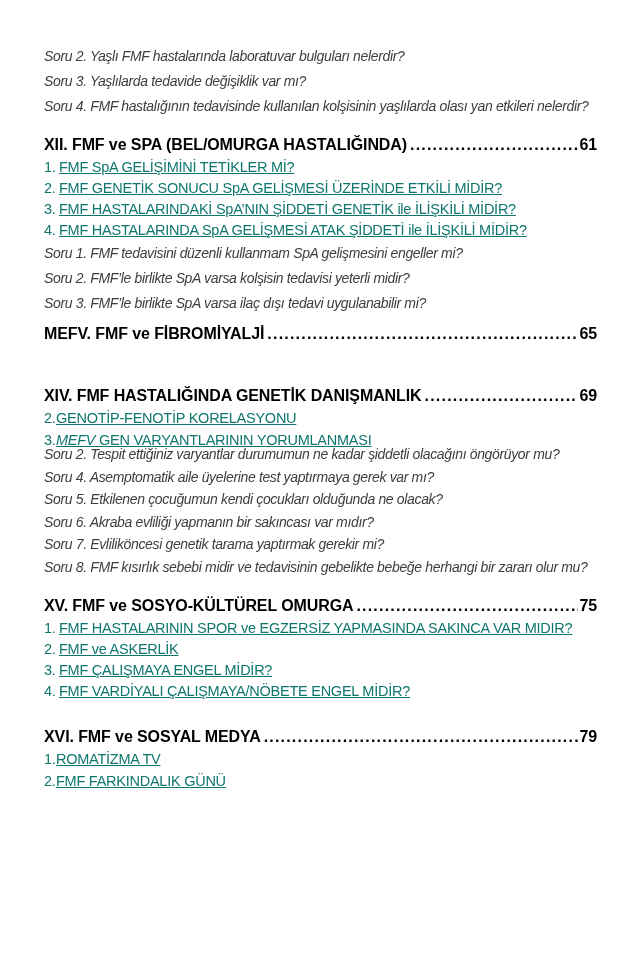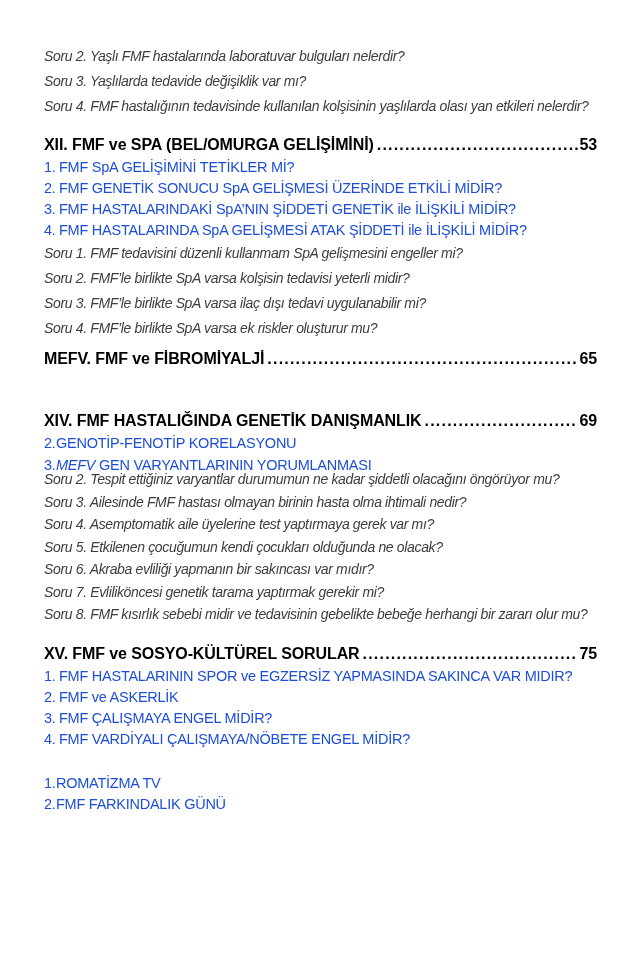--- a/index.html
+++ b/index.html
@@ -45,21 +45,22 @@
     letter-spacing:1.2px;
     font-weight:bold;
   }
   .pg{flex:0 0 auto;}
   
   .item{
     font-size:14.5px;
     line-height:21px;
     letter-spacing:-0.25px;
     white-space:nowrap;
-    color:#1d4ed8;
+    color:#0f766e;
+    text-decoration:underline;
   }
   .item .num{display:inline-block;}
   .wide .num{width:15px;}
   .narrow .num{width:12px;}
   .it{font-style:italic;}
   
   .s12{margin-top:14px;}
   .s12 .qs{}
   .s13{margin-top:6px;}
   .s14{margin-top:38px;}
@@ -76,33 +77,32 @@
 <div class="page">
 
   <div>
     <div class="q">Soru 2. Yaşlı FMF hastalarında laboratuvar bulguları nelerdir?</div>
     <div class="q">Soru 3. Yaşlılarda tedavide değişiklik var mı?</div>
     <div class="q">Soru 4. FMF hastalığının tedavisinde kullanılan kolşisinin yaşlılarda olası yan etkileri nelerdir?</div>
   </div>
 
   <section class="s12">
     <div class="h">
-      <span class="ht">XII. FMF ve SPA (BEL/OMURGA GELİŞİMİNİ) </span>
+      <span class="ht">XII. FMF ve SPA (BEL/OMURGA HASTALIĞINDA) </span>
       <span class="leader"></span>
-      <span class="pg">53</span>
+      <span class="pg">61</span>
     </div>
     <div class="item wide"><span class="num">1.</span><span>FMF SpA GELİŞİMİNİ TETİKLER Mİ?</span></div>
     <div class="item wide"><span class="num">2.</span><span>FMF GENETİK SONUCU SpA GELİŞMESİ ÜZERİNDE ETKİLİ MİDİR?</span></div>
     <div class="item wide"><span class="num">3.</span><span>FMF HASTALARINDAKİ SpA’NIN ŞİDDETİ GENETİK ile İLİŞKİLİ MİDİR?</span></div>
     <div class="item wide"><span class="num">4.</span><span>FMF HASTALARINDA SpA GELİŞMESİ ATAK ŞİDDETİ ile İLİŞKİLİ MİDİR?</span></div>
     <div class="qs">
       <div class="q">Soru 1. FMF tedavisini düzenli kullanmam SpA gelişmesini engeller mi?</div>
       <div class="q">Soru 2. FMF’le birlikte SpA varsa kolşisin tedavisi yeterli midir?</div>
       <div class="q">Soru 3. FMF’le birlikte SpA varsa ilaç dışı tedavi uygulanabilir mi?</div>
-      <div class="q">Soru 4. FMF’le birlikte SpA varsa ek riskler oluşturur mu?</div>
     </div>
   </section>
 
   <section class="s13">
     <div class="h">
       <span class="ht">MEFV. FMF ve FİBROMİYALJİ </span>
       <span class="leader"></span>
       <span class="pg">65</span>
     </div>
   </section>
@@ -110,39 +110,43 @@
   <section class="s14">
     <div class="h">
       <span class="ht">XIV. FMF HASTALIĞINDA GENETİK DANIŞMANLIK</span>
       <span class="leader"></span>
       <span class="pg">69</span>
     </div>
     <div class="item narrow"><span class="num">2.</span><span class="it"></span><span>GENOTİP-FENOTİP KORELASYONU</span></div>
     <div class="item narrow"><span class="num">3.</span><span class="it">MEFV</span><span> GEN VARYANTLARININ YORUMLANMASI</span></div>
     <div class="qs">
       <div class="q">Soru 2. Tespit ettiğiniz varyantlar durumumun ne kadar şiddetli olacağını öngörüyor mu?</div>
-      <div class="q">Soru 3. Ailesinde FMF hastası olmayan birinin hasta olma ihtimali nedir?</div>
       <div class="q">Soru 4. Asemptomatik aile üyelerine test yaptırmaya gerek var mı?</div>
       <div class="q">Soru 5. Etkilenen çocuğumun kendi çocukları olduğunda ne olacak?</div>
       <div class="q">Soru 6. Akraba evliliği yapmanın bir sakıncası var mıdır?</div>
       <div class="q">Soru 7. Evliliköncesi genetik tarama yaptırmak gerekir mi?</div>
       <div class="q">Soru 8. FMF kısırlık sebebi midir ve tedavisinin gebelikte bebeğe herhangi bir zararı olur mu?</div>
     </div>
   </section>
 
   <section class="s15">
     <div class="h">
-      <span class="ht">XV. FMF ve SOSYO-KÜLTÜREL SORULAR </span>
+      <span class="ht">XV. FMF ve SOSYO-KÜLTÜREL OMURGA </span>
       <span class="leader"></span>
       <span class="pg">75</span>
     </div>
     <div class="item wide"><span class="num">1.</span><span>FMF HASTALARININ SPOR ve EGZERSİZ YAPMASINDA SAKINCA VAR MIDIR?</span></div>
     <div class="item wide"><span class="num">2.</span><span>FMF ve ASKERLİK</span></div>
     <div class="item wide"><span class="num">3.</span><span>FMF ÇALIŞMAYA ENGEL MİDİR?</span></div>
     <div class="item wide"><span class="num">4.</span><span>FMF VARDİYALI ÇALIŞMAYA/NÖBETE ENGEL MİDİR?</span></div>
   </section>
 
   <section class="s16">
+    <div class="h">
+      <span class="ht">XVI. FMF ve SOSYAL MEDYA</span>
+      <span class="leader"></span>
+      <span class="pg">79</span>
+    </div>
     <div class="item narrow"><span class="num">1.</span><span>ROMATİZMA TV</span></div>
     <div class="item narrow"><span class="num">2.</span><span>FMF FARKINDALIK GÜNÜ</span></div>
   </section>
 
 </div>
 
 </body></html>

